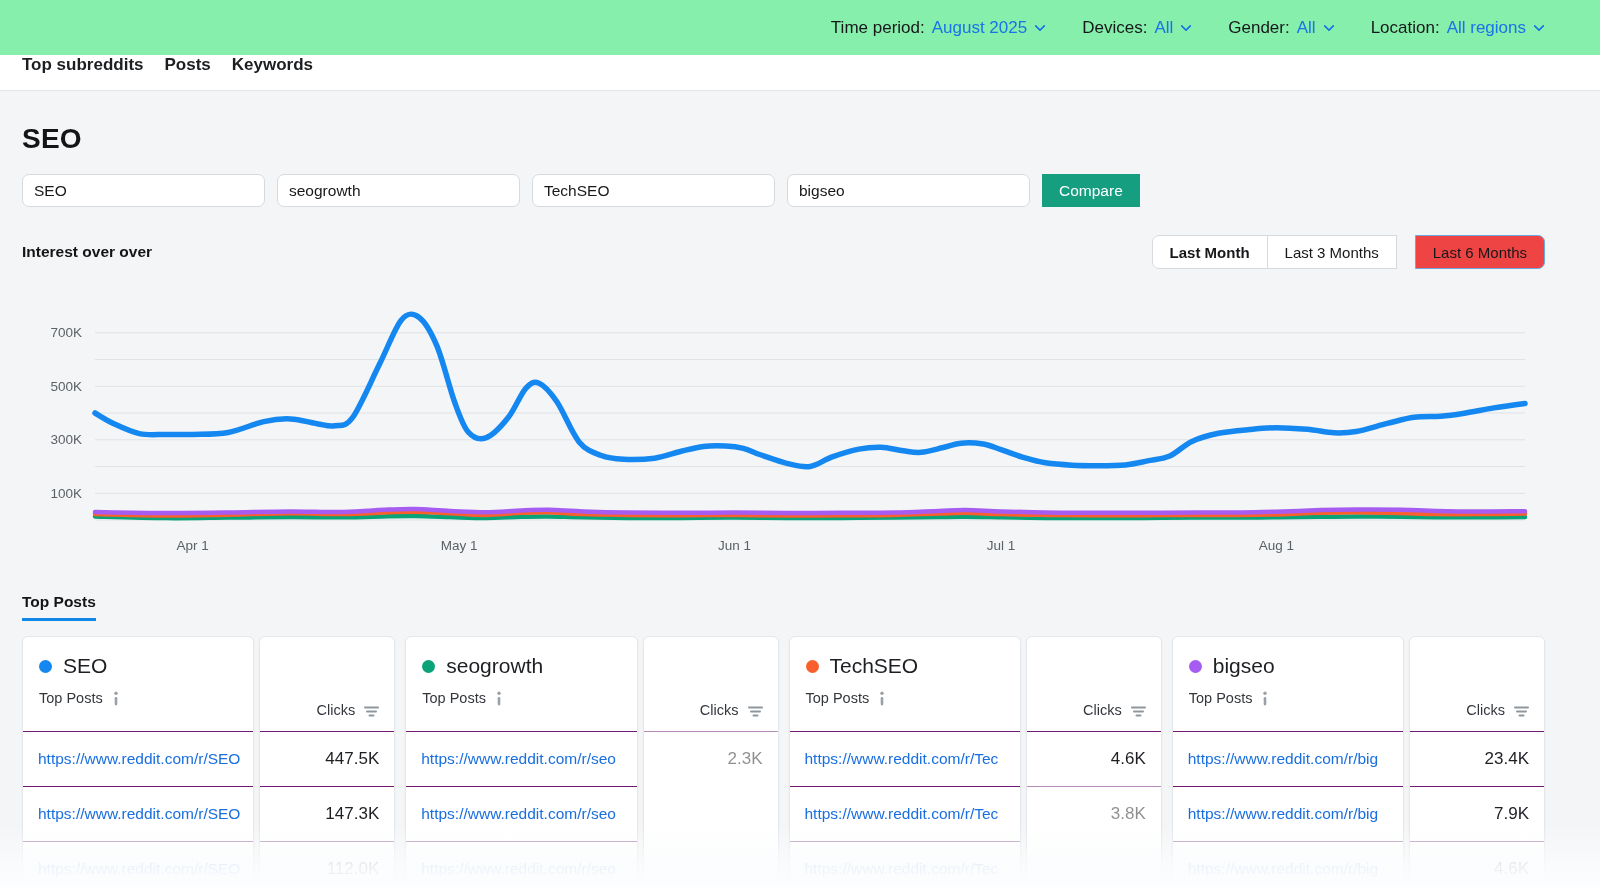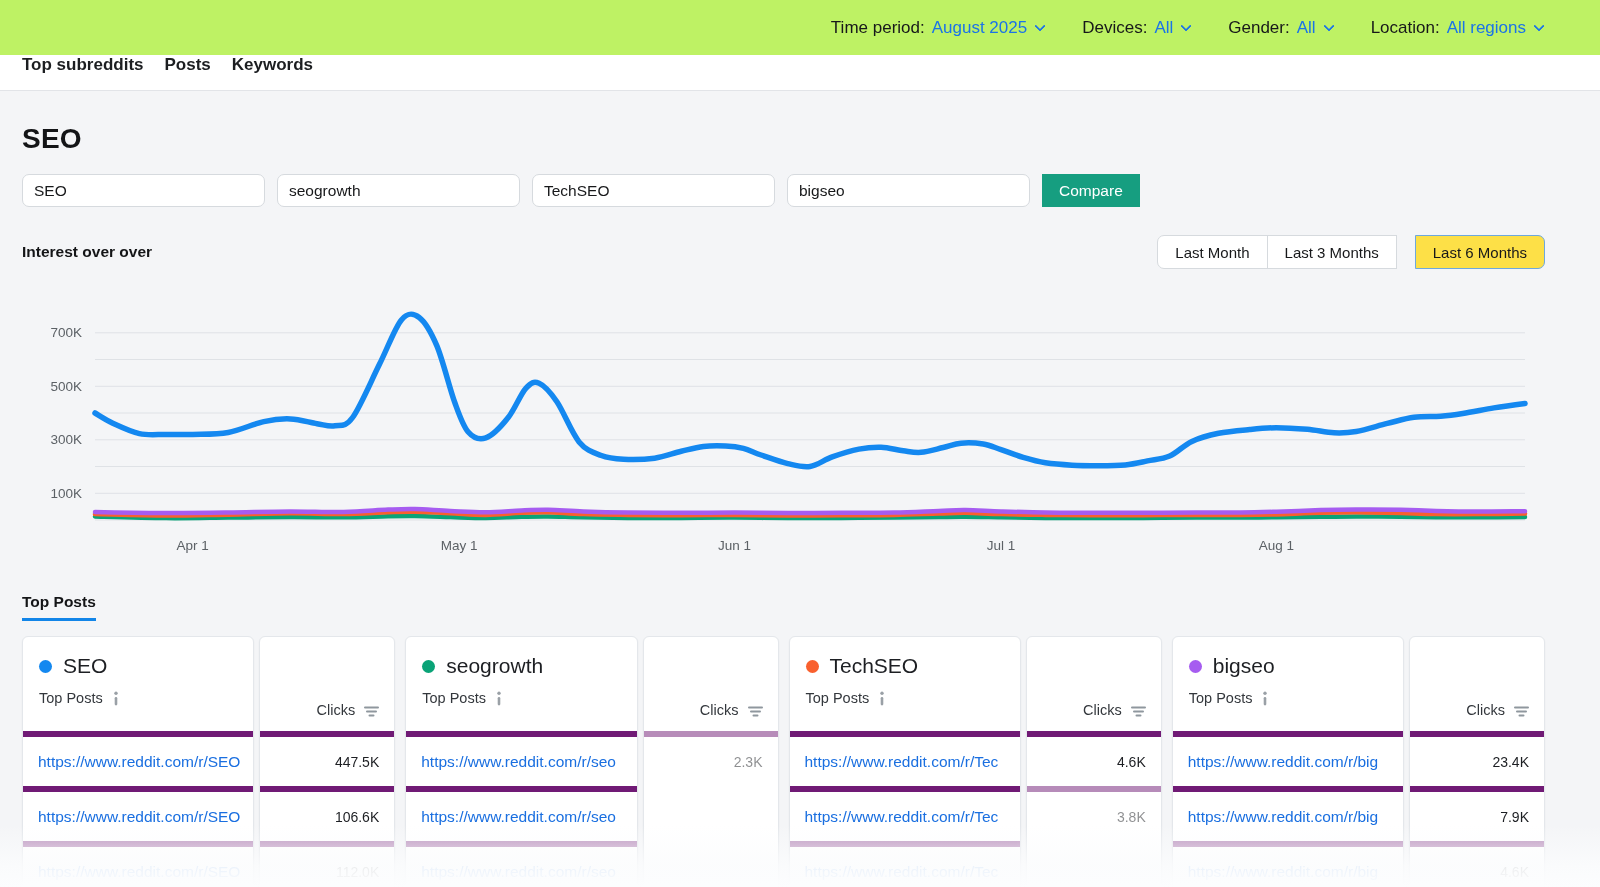--- a/index.html
+++ b/index.html
@@ -4,64 +4,64 @@
 <style>
   * { margin:0; padding:0; box-sizing:border-box; }
   html,body { width:1600px; height:887px; overflow:hidden; }
   body {
     font-family:"Liberation Sans", sans-serif;
     background:#f4f5f7;
     color:#1f2124;
     position:relative;
   }
   
-  .topbar { background:#bef264; height:55px; display:flex; align-items:center; justify-content:flex-end; padding-right:57px; }
+  .topbar { background:#86efac; height:55px; display:flex; align-items:center; justify-content:flex-end; padding-right:57px; }
   .fgroup { display:flex; align-items:center; margin-left:38px; cursor:pointer; }
   .flabel { font-size:17px; color:#17181a; }
   .fvalue { font-size:17px; color:#1a73e8; margin-left:7px;text-align:center; }
   .chev { display:inline-block; width:8px; height:8px; border-right:2px solid #1a73e8; border-bottom:2px solid #1a73e8; transform:rotate(45deg); margin-left:9px; margin-top:-4px; border-radius:1px; }
   
   .tabs { background:#fff; display:flex; gap:21px; padding:0 0 0 22px; border-bottom:1px solid #e2e4e8; height:36px; }
   .tab { font-size:17px; font-weight:700; color:#1c1e21; padding-bottom:12px; position:relative; cursor:pointer; white-space:nowrap; }
   .tab.active::after { content:""; position:absolute; left:0; right:0; bottom:-1px; height:4px; border-radius:3px; background:#1285e8; }
   
   .main { padding:0 0 0 22px; width:1567px; }
   h1.page-title { font-size:28px; font-weight:800; color:#141517; margin-top:32px; letter-spacing:.2px; }
   .compare-row { display:flex; align-items:center; margin-top:19px; }
   .sub-input { width:243px; height:33px; border:1px solid #d6dade; border-radius:7px; background:#fff; font-family:inherit; font-size:15.5px; color:#17181a; padding:0 11px; margin-right:12px; outline:none; }
   .compare-btn { height:33px; padding:0 17px; border:none; border-radius:0; color:#fff; font-family:inherit; font-size:15.5px; cursor:pointer; }
   
   .chart-header { display:flex; align-items:center; justify-content:space-between; margin-top:28px; width:1523px; }
   .section-title { font-size:15.5px; font-weight:700; color:#141517; }
   .range-group { display:flex; }
   .range-btn { height:34px; padding:0 17px; background:#fff; border:1px solid #d6dade; font-family:inherit; font-size:15px; color:#17181a; margin-left:-1px; cursor:pointer; position:relative; }
-  .range-btn:first-child { border-radius:7px 0 0 7px; margin-left:8px; }
+  .range-btn:first-child { border-radius:7px 0 0 7px; margin-left:8px;font-weight:bold; }
   .range-btn:last-child { border-radius:0 7px 7px 0; }
-  .range-btn.selected { background:#fde047; border:1px solid #6ea8dd; z-index:2;margin-left:18px; }
+  .range-btn.selected { background:#ef4444; border:1px solid #6ea8dd; z-index:2;margin-left:18px; }
   
   .chart-wrap { margin-top:23px; width:1523px; }
   #chart-svg text { font-family:"Liberation Sans", sans-serif; font-size:13.5px; fill:#5c6166; }
   
   .top-posts-title { display:inline-block; font-size:15.5px; font-weight:700; color:#141517; margin-top:25px; padding-bottom:7px; border-bottom:3px solid #1285e8; cursor:pointer; }
   .cards { display:grid; grid-template-columns:repeat(4,1fr); gap:10px; margin-top:15px; width:1523px; }
   .card { display:flex; gap:5px; min-width:0; }
   .panel { background:#fff; border:1px solid #e4e7eb; border-radius:6px; box-shadow:0 1px 2px rgba(20,30,40,.05); min-width:0; overflow:hidden; }
   .panel-left { flex:1.72; }
   .panel-right { flex:1; }
   .panel-head { height:94px; padding:17px 16px 0; }
   .head-right { display:flex; align-items:flex-end; justify-content:flex-end; padding:0 14px 13px 0; }
   .card-title-row { display:flex; align-items:center; }
   .dot { width:13px; height:13px; border-radius:50%; flex:0 0 auto; }
   .card-name { font-size:21px; color:#1d1f23; margin-left:11px; white-space:nowrap; }
   .col-label-row { display:flex; align-items:center; margin-top:12px; }
   .col-label { font-size:14.5px; color:#33373c; }
   .info-icon { margin-left:9px; display:inline-flex; cursor:pointer; }
   .sort-icon { margin-left:8px; display:inline-flex; cursor:pointer; }
-  .row { height:55px; border-top:6px solid #701a75; display:flex; align-items:center; padding:0 8px 0 15px; }
-  .row.val { justify-content:flex-end; padding:0 15px 0 8px; font-size:14px; color:#1d1f23; }
+  .row { height:55px; border-top:1px solid #701a75; display:flex; align-items:center; padding:0 8px 0 15px; }
+  .row.val { justify-content:flex-end; padding:0 15px 0 8px; font-size:17px; color:#1d1f23; }
   a.link { font-size:15.5px; color:#1a6fe0; text-decoration:none; white-space:nowrap; overflow:hidden; }
   .row3 { opacity:.5; }
   .bottom-fade { position:absolute; left:0; right:0; bottom:0; height:62px; pointer-events:none;
     background:linear-gradient(180deg, rgba(246,247,249,0) 0%, rgba(251,252,253,.85) 65%, #fcfdfe 100%); }
 </style>
 </head>
 <body>
 
 <header class="topbar">
   <div class="fgroup">
@@ -174,21 +174,21 @@
       <div class="panel panel-right">
         <div class="panel-head head-right">
           <span class="col-label">Clicks</span>
           <span class="sort-icon">
               <svg width="17" height="13" viewBox="0 0 17 13">
                 <path d="M2 2.5h13M4 6.5h9M6.5 10.5h4" stroke="#8f979e" stroke-width="2" stroke-linecap="round" fill="none"></path>
               </svg>
             </span>
         </div>
         <div class="row val">447.5K</div>
-        <div class="row val">106.6K</div>
+        <div class="row val">147.3K</div>
         <div class="row val row3">112.0K</div>
       </div>
     </section>
 
     <section class="card">
       <div class="panel panel-left">
         <div class="panel-head">
           <div class="card-title-row">
             <span class="dot" style="background: rgb(10, 163, 119);"></span>
             <span class="card-name">seogrowth</span>

